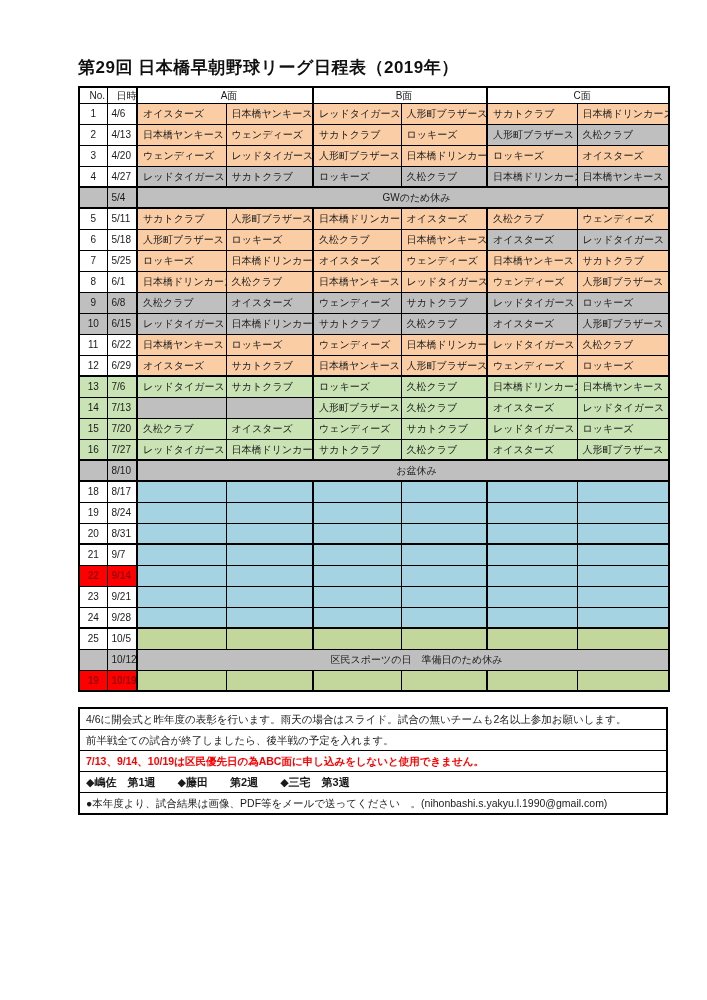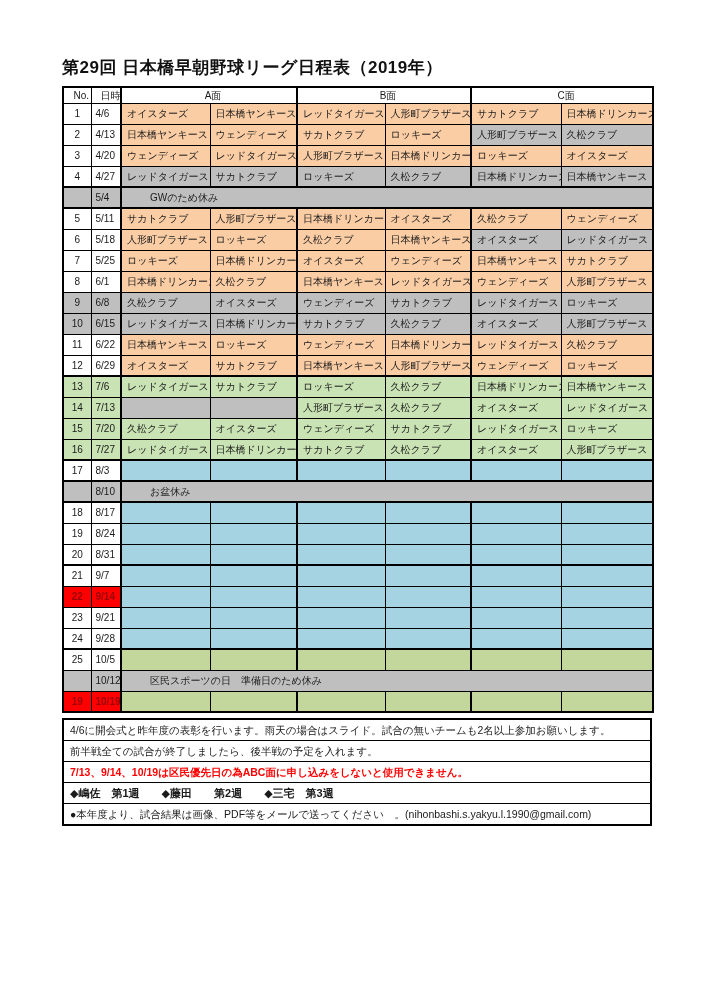--- a/index.html
+++ b/index.html
@@ -1,21 +1,21 @@
 <!DOCTYPE html>
 <html style="--c-orange: #FACDA5; --c-gray: #BFBFBF; --c-green: #C9E3B4; --c-blue: #A5D3E2; --c-olive: #C3D69B; --c-red: #FF0000; --c-redtext: #9C0006; --c-redtext2: #FF0000;"><head>
 <meta charset="utf-8">
 <style>
   html,body{margin:0;padding:0;}
   body{
     width:707px;height:1000px;background:#ffffff;
     font-family:"Liberation Sans","DejaVu Sans",sans-serif;
     color:#1a1a1a;position:relative;overflow:hidden;
   }
-  .page{position:absolute;left:62px;top:56px;width:592px;}
+  .page{position:absolute;left:78px;top:56px;width:592px;}
   .title{
     font-size:17px;font-weight:bold;letter-spacing:0.5px;
     margin:0 0 7px 0;color:#111;white-space:nowrap;
   }
   table.sched{
     border-collapse:collapse;table-layout:fixed;
     width:590px;border:2px solid #000;
   }
   table.sched th, table.sched td{
     border:1px solid #000;overflow:hidden;white-space:nowrap;
@@ -24,30 +24,30 @@
   table.sched thead tr{height:16px;}
   table.sched tbody tr{height:21px;}
   thead th{background:#fff;font-weight:normal;text-align:center;border-bottom-width:2px;padding-left:9px;}
   thead th:nth-child(2),thead th:nth-child(3),thead th:nth-child(4){border-right-width:2px;}
   tbody td:nth-child(2){border-right-width:2px;}
   tbody tr td:nth-child(4),tbody tr td:nth-child(6){border-right-width:2px;}
   tbody tr.thick-top td{border-top-width:2px;}
   .c-no{text-align:center;}
   .c-date{text-align:left;padding-left:4px;}
   .c-team{text-align:left;padding-left:5px;}
-  .c-break{padding-left:28px;}
+  .c-break{text-align:center;padding-left:28px;}
   .bg-white{background:#ffffff;}
   .bg-orange{background:var(--c-orange);}
   .bg-gray{background:var(--c-gray);}
   .bg-green{background:var(--c-green);}
   .bg-blue{background:var(--c-blue);}
   .bg-olive{background:var(--c-olive);}
   .bg-red{background:var(--c-red);color:var(--c-redtext);font-weight:bold;}
   .notes{
-    margin-top:5px;width:586px;border:2px solid #000;
+    margin-top:15px;width:586px;border:2px solid #000;
   }
   .note-row{
     border-bottom:1px solid #000;height:20px;line-height:20px;
     font-size:10.5px;padding-left:6px;white-space:nowrap;overflow:hidden;
   }
   .note-row:last-child{border-bottom:none;}
   .style-red{color:var(--c-redtext2);font-weight:bold;}
   .style-bold{font-weight:bold;font-size:11px;}
 </style>
 </head>
@@ -236,30 +236,20 @@
           <td class="c-no bg-green">16</td>
           <td class="c-date bg-green">7/27</td>
           <td class="c-team bg-green">レッドタイガース</td>
           <td class="c-team bg-green">日本橋ドリンカーズ</td>
           <td class="c-team bg-green">サカトクラブ</td>
           <td class="c-team bg-green">久松クラブ</td>
           <td class="c-team bg-green">オイスターズ</td>
           <td class="c-team bg-green">人形町ブラザース</td>
         </tr>
         <tr class="thick-top">
-          <td class="c-no bg-white">17</td>
-          <td class="c-date bg-white">8/3</td>
-          <td class="c-team bg-blue"></td>
-          <td class="c-team bg-blue"></td>
-          <td class="c-team bg-blue"></td>
-          <td class="c-team bg-blue"></td>
-          <td class="c-team bg-blue"></td>
-          <td class="c-team bg-blue"></td>
-        </tr>
-        <tr class="thick-top">
           <td class="c-no bg-gray"></td>
           <td class="c-date bg-gray">8/10</td>
           <td class="c-break bg-gray" colspan="6">お盆休み</td>
         </tr>
         <tr class="thick-top">
           <td class="c-no bg-white">18</td>
           <td class="c-date bg-white">8/17</td>
           <td class="c-team bg-blue"></td>
           <td class="c-team bg-blue"></td>
           <td class="c-team bg-blue"></td>

